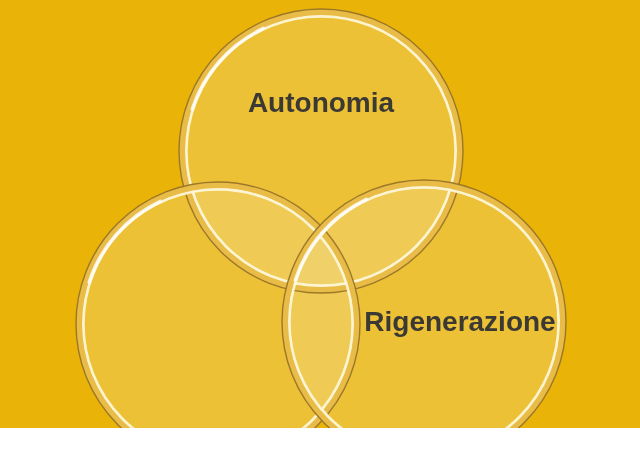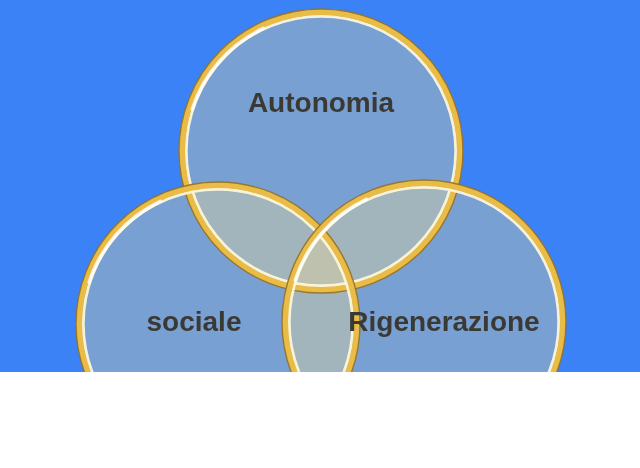--- a/index.html
+++ b/index.html
@@ -3,22 +3,22 @@
 <meta charset="utf-8">
 <style>
   html, body {
     margin: 0;
     padding: 0;
     background: #ffffff;
   }
   .stage {
     position: relative;
     width: 640px;
-    height: 372px;
-    background: #3b82f6;
+    height: 428px;
+    background: #eab308;
     overflow: hidden;
     font-family: "Liberation Sans", sans-serif;
   }
   .stage svg {
     position: absolute;
     left: 0;
     top: 0;
   }
   
   .vfill { stroke: none; }
@@ -54,21 +54,21 @@
     font-size: 28px;
     line-height: 37px;
     color: #3b3933;
     letter-spacing: 0;
     user-select: none;
   }
   .venn-label span { display: block; }
 
   .label-top   { left: 181px; top: 84px;  }
   .label-left  { left: 54px;  top: 303px; }
-  .label-right { left: 304px; top: 303px; }
+  .label-right { left: 320px; top: 303px; }
 </style>
 </head>
 <body>
 
 <div class="stage">
 
   <svg width="640" height="468" viewBox="0 0 640 468">
 
     <g>
       <circle class="vfill" cx="321" cy="151" r="139" data-bind-attr="fill:diagram.colors.circle_fill" fill="rgba(243,219,143,0.34)"></circle>
@@ -96,20 +96,19 @@
       <circle class="rim-outer" cx="424" cy="322" r="142"></circle>
       <circle class="rim-gloss" cx="424" cy="322" r="135.5" pathLength="100"></circle>
     </g>
   </svg>
 
   <div class="venn-label label-top">
     <span data-bind="diagram.sets.0.label_line1">Autonomia</span>
   </div>
 
   <div class="venn-label label-left">
-    <span data-bind="diagram.sets.1.label_line2">sociale</span>
   </div>
 
   <div class="venn-label label-right">
     <span data-bind="diagram.sets.2.label_line1">Rigenerazione</span>
   </div>
 
 </div>
 
 </body></html>

